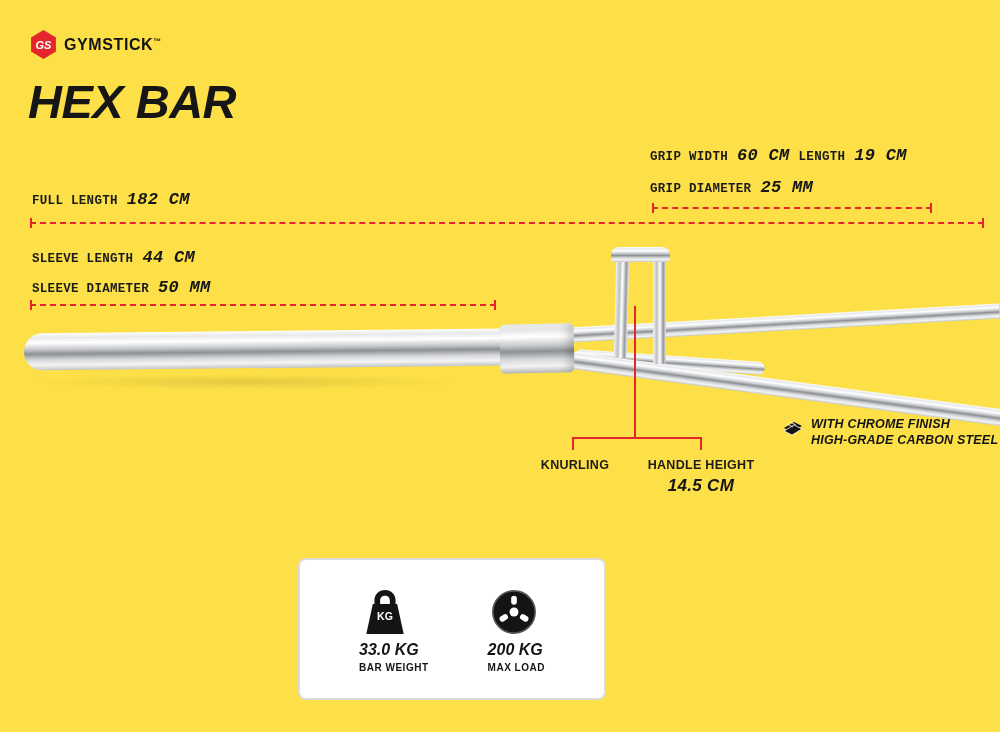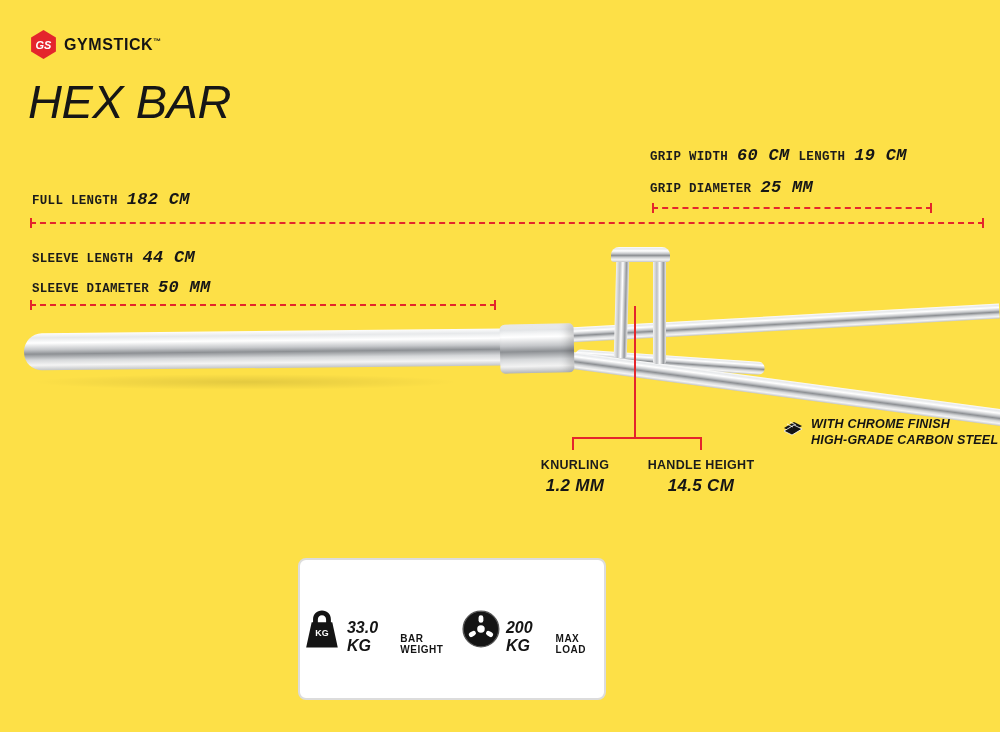--- a/index.html
+++ b/index.html
@@ -9,40 +9,40 @@
   .abs { position:absolute; }
 
   
   .logo-badge { width:27px; height:29px; background:#e4252c; color:#fff;
     clip-path:polygon(50% 0,96% 26%,96% 74%,50% 100%,4% 74%,4% 26%);
     display:flex; align-items:center; justify-content:center;
     font-size:11px; font-weight:bold; font-style:italic; }
   .brand-name { font-size:16px; font-weight:bold; letter-spacing:.6px; color:#141414; }
   .brand-name sup { font-size:8px; font-weight:bold; }
 
-  .page-title { font-size:47px; font-weight:normal; font-style:italic; letter-spacing:-.5px; color:#161616; }
+  .page-title { font-size:47px; font-weight:bold; font-style:italic; letter-spacing:-.5px; color:#161616; }
 
   
   .meas-line { display:flex; align-items:baseline; gap:9px; white-space:nowrap;font-family:Liberation Mono, monospace; }
   .spec-label { font-size:12.5px; font-weight:bold; letter-spacing:.3px; color:#1b1b1b; }
   .spec-value { font-size:17px; font-weight:bold; font-style:italic; letter-spacing:.3px; color:#161616; }
 
   
   .dash { border-top:2px dashed #e4252c; }
   .tick { position:absolute; width:2px; height:10px; background:#e4252c; top:-6px; }
   .redline { background:#e4252c; }
 
   
   .chrome-v { background:linear-gradient(180deg,#fdfdfd 0%,#e7e9eb 12%,#ffffff 26%,#c6c8cb 44%,#8d9094 56%,#d6d8da 72%,#f4f4f4 86%,#c3c5c7 100%); }
   .chrome-h { background:linear-gradient(90deg,#f2f2f2 0%,#bdbfc2 30%,#ffffff 52%,#96999d 80%,#e6e7e8 100%); }
 
   
   .specs-box { border:2px solid #dcdcdc; border-radius:8px; display:flex;
     align-items:center; justify-content:space-evenly; background:#fff; }
-  .spec-item { display:flex; flex-direction:row; align-items:flex-end; gap:3px; }
+  .spec-item { display:flex; flex-direction:column; align-items:flex-start; gap:3px; }
   .spec-item .big { font-size:16px; font-weight:bold; font-style:italic; color:#141414; }
   .spec-item .small { font-size:10px; font-weight:bold; letter-spacing:.5px; color:#141414; }
 
   .material-note { display:flex; gap:7px; align-items:flex-start; }
   .material-note .txt { font-size:12.5px; font-weight:bold; font-style:italic; letter-spacing:.2px; line-height:16px; color:#141414; }
 </style>
 </head>
 <body>
 
 <div class="canvas">
@@ -106,21 +106,20 @@
   <div class="abs chrome-h" style="left:653px; top:258px; width:13px; height:106px; border-radius:3px;"></div>
   <div class="abs chrome-v" style="left:611px; top:247px; width:59px; height:15px; border-radius:8px 8px 3px 3px;"></div>
 
   <div class="abs redline" style="left:634px; top:306px; width:2px; height:132px;"></div>
   <div class="abs redline" style="left:572px; top:437px; width:130px; height:2px;"></div>
   <div class="abs redline" style="left:572px; top:437px; width:2px; height:13px;"></div>
   <div class="abs redline" style="left:700px; top:437px; width:2px; height:13px;"></div>
 
   <div class="abs" style="left:513px; top:458px; width:124px; text-align:center;">
     <div class="spec-label">KNURLING</div>
-    <div class="spec-value" style="margin-top:4px;">1.2 MM</div>
   </div>
   <div class="abs" style="left:633px; top:458px; width:136px; text-align:center;">
     <div class="spec-label">HANDLE HEIGHT</div>
     <div class="spec-value" style="margin-top:4px;">14.5 CM</div>
   </div>
 
   <div class="abs material-note" style="left:782px; top:416px;">
     <svg width="22" height="22" viewBox="0 0 22 22">
       <path d="M2 12 L12 6 L20 10 L10 16 Z" fill="#141414"></path>
       <path d="M2 15 L12 9 L20 13 L10 19 Z" fill="#141414" stroke="#ffffff" stroke-width="0.8"></path>

